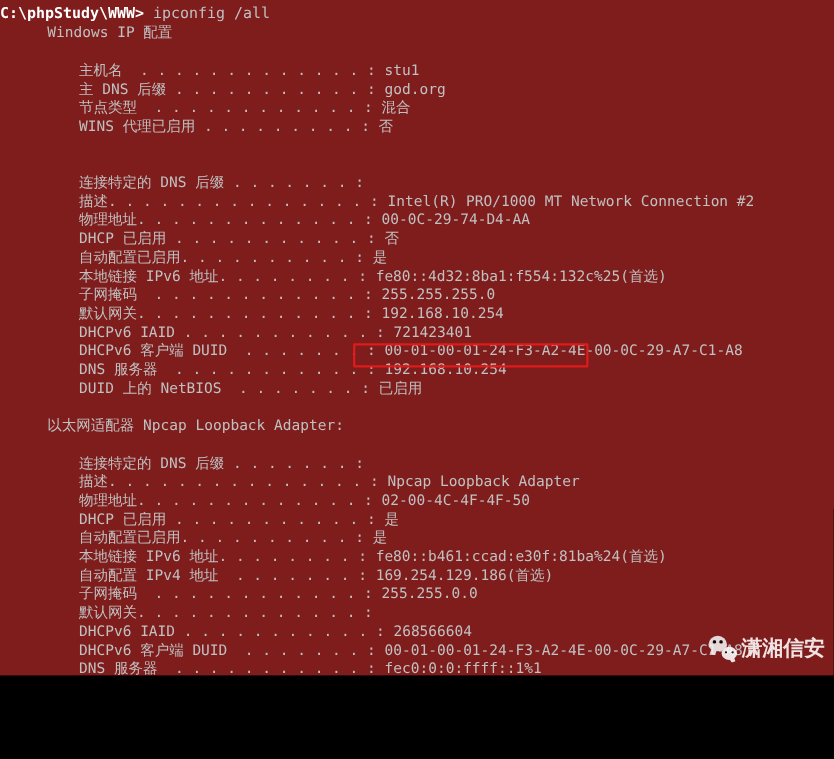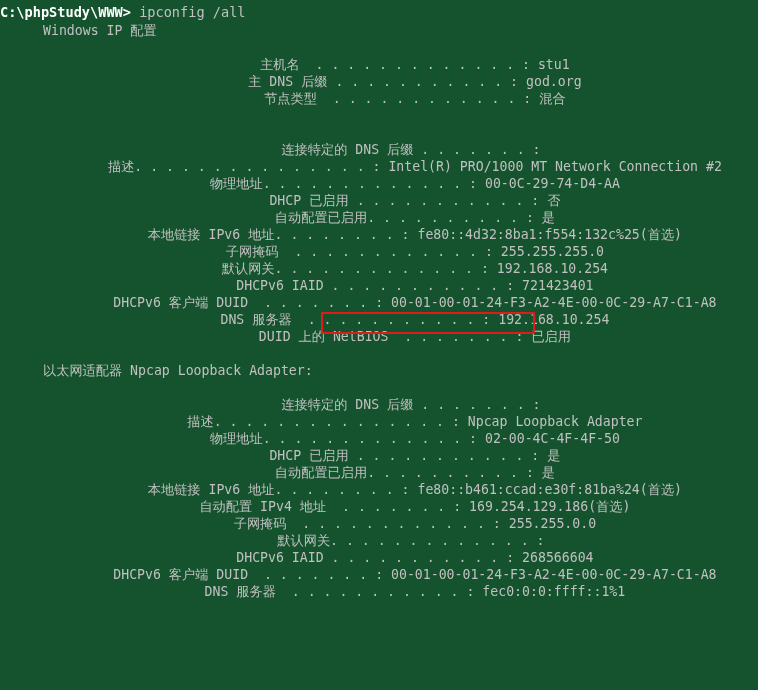--- a/index.html
+++ b/index.html
@@ -10,22 +10,22 @@
   body {
     width: 758px;
     height: 690px;
     overflow: hidden;
     font-family: "DejaVu Sans Mono", "Liberation Mono", monospace;
   }
 
   #console {
     position: relative;
     width: 758px;
-    height: 690px;
-    background: #14532d;
+    height: 614px;
+    background: #7f1d1d;
     color: #c0c0c0;
     font-size: 13.2px;
     line-height: 17px;
     padding: 0;
     box-sizing: border-box;
   }
 
   .line {
     white-space: pre;
     height: 17px;
@@ -52,21 +52,20 @@
   }
   .prompt-cmd {
     color: #c0c0c0;
   }
 
   .hdr {
     padding-left: 3px;
   }
   .detail-tight {
     padding-left: 8px;
-    text-align: center;
   }
 
   .key { color: #c0c0c0; }
   .val { color: #c0c0c0; }
 
   
   #ip-highlight {
     position: absolute;
     left: 321px;
     top: 312px;
@@ -154,20 +153,21 @@
 
   <div class="promptline"><span class="prompt-path">C:\phpStudy\WWW&gt;</span><span class="prompt-cmd"> ipconfig /all</span></div>
 
   <div class="line hdr">Windows IP 配置</div>
 
   <div id="output-body">
       <div class="line blank"> </div>
       <div class="line detail-tight"><span class="key">   主机名  . . . . . . . . . . . . . : </span><span class="val">stu1</span></div>
       <div class="line detail-tight"><span class="key">   主 DNS 后缀 . . . . . . . . . . . : </span><span class="val">god.org</span></div>
       <div class="line detail-tight"><span class="key">   节点类型  . . . . . . . . . . . . : </span><span class="val">混合</span></div>
+      <div class="line detail-tight"><span class="key">   WINS 代理已启用 . . . . . . . . . : </span><span class="val">否</span></div>
       <div class="line blank"> </div>
       <div class="line blank"> </div>
       <div class="line detail-tight"><span class="key">   连接特定的 DNS 后缀 . . . . . . . : </span><span class="val"></span></div>
       <div class="line detail-tight"><span class="key">   描述. . . . . . . . . . . . . . . : </span><span class="val">Intel(R) PRO/1000 MT Network Connection #2</span></div>
       <div class="line detail-tight"><span class="key">   物理地址. . . . . . . . . . . . . : </span><span class="val">00-0C-29-74-D4-AA</span></div>
       <div class="line detail-tight"><span class="key">   DHCP 已启用 . . . . . . . . . . . : </span><span class="val">否</span></div>
       <div class="line detail-tight"><span class="key">   自动配置已启用. . . . . . . . . . : </span><span class="val">是</span></div>
       <div class="line detail-tight"><span class="key">   本地链接 IPv6 地址. . . . . . . . : </span><span class="val">fe80::4d32:8ba1:f554:132c%25(首选)</span></div>
       <div class="line detail-tight"><span class="key">   子网掩码  . . . . . . . . . . . . : </span><span class="val">255.255.255.0</span></div>
       <div class="line detail-tight"><span class="key">   默认网关. . . . . . . . . . . . . : </span><span class="val">192.168.10.254</span></div>
@@ -187,14 +187,25 @@
       <div class="line detail-tight"><span class="key">   自动配置 IPv4 地址  . . . . . . . : </span><span class="val">169.254.129.186(首选)</span></div>
       <div class="line detail-tight"><span class="key">   子网掩码  . . . . . . . . . . . . : </span><span class="val">255.255.0.0</span></div>
       <div class="line detail-tight"><span class="key">   默认网关. . . . . . . . . . . . . : </span><span class="val"></span></div>
       <div class="line detail-tight"><span class="key">   DHCPv6 IAID . . . . . . . . . . . : </span><span class="val">268566604</span></div>
       <div class="line detail-tight"><span class="key">   DHCPv6 客户端 DUID  . . . . . . . : </span><span class="val">00-01-00-01-24-F3-A2-4E-00-0C-29-A7-C1-A8</span></div>
       <div class="line detail-tight"><span class="key">   DNS 服务器  . . . . . . . . . . . : </span><span class="val">fec0:0:0:ffff::1%1</span></div>
     </div>
 
   <div id="ip-highlight" style="border-color: rgb(224, 27, 27);"></div>
 
+  <div id="watermark">
+    <span class="wm-icon">
+      <span class="b1"></span>
+      <span class="b2"></span>
+      <span class="d d1"></span>
+      <span class="d d2"></span>
+      <span class="d d3"></span>
+      <span class="d d4"></span>
+    </span>
+    <span class="wm-text">潇湘信安</span>
+  </div>
 
 </div>
 
 </body></html>

